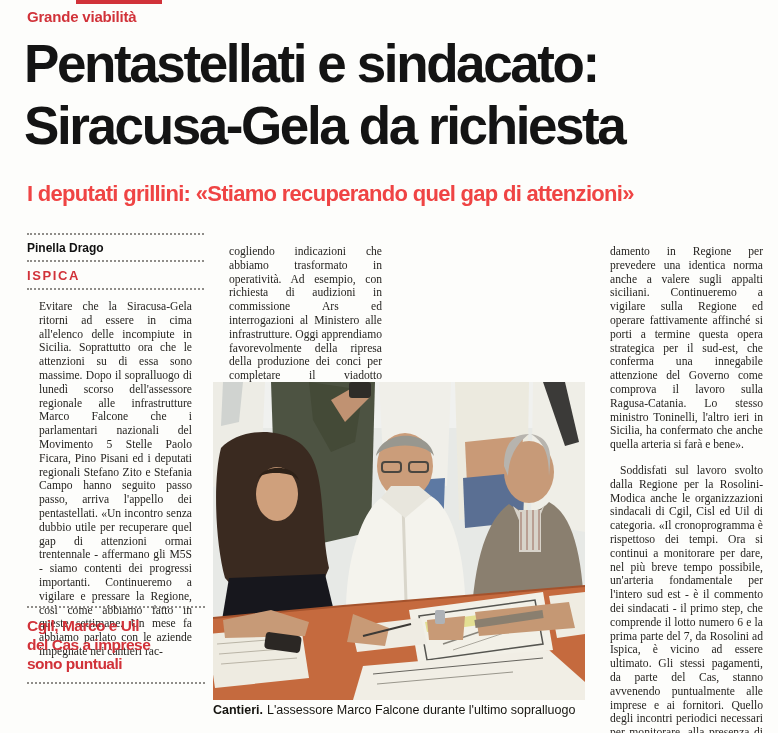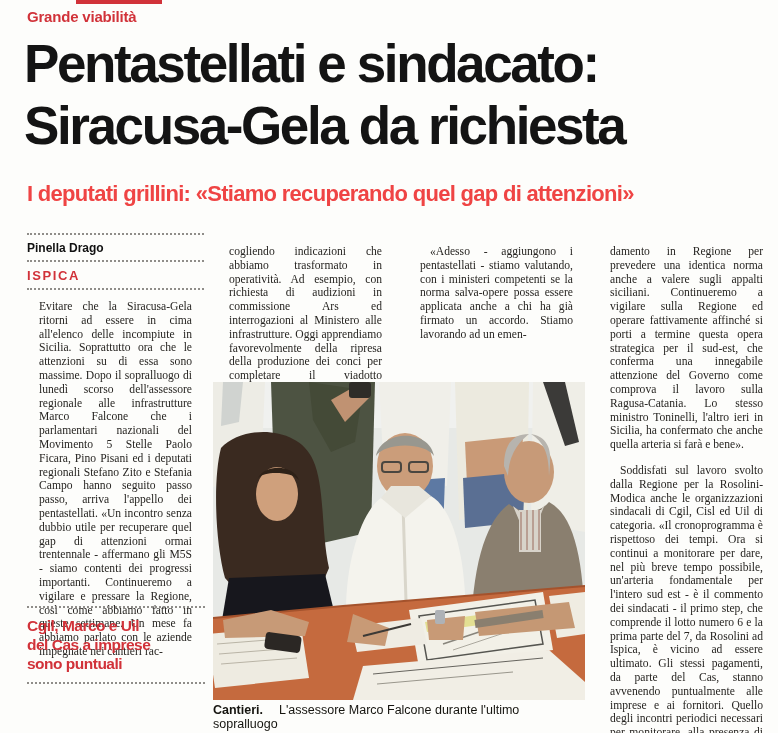--- a/index.html
+++ b/index.html
@@ -35,21 +35,21 @@
   .body-col3{left:408px;top:233px;height:150px;}
   .body-col4{left:598px;top:233px;height:490px;}
   
   .callout{position:absolute;left:27px;top:606px;width:178px;}
   .callout .lines{padding:8px 0 9px 0;}
   .callout span{display:block;font-size:15.5px;line-height:19px;font-weight:bold;
     color:#d13239;letter-spacing:-0.5px;}
   
   .photo{position:absolute;left:213px;top:382px;width:372px;height:318px;overflow:hidden;background:#e7e9e6;}
   .caption{position:absolute;left:213px;top:703px;width:372px;font-size:12.5px;color:#15140f;}
-  .caption .lead{font-weight:bold;margin-right:16px;}
+  .caption .lead{font-weight:bold;margin-right:4px;}
 </style>
 </head>
 <body>
 
 <div class="page">
 
   <div class="top-red-fragment"></div>
 
   <div class="kicker">Grande viabilità</div>
 
@@ -70,21 +70,20 @@
 
   <div class="col body-col1">
     <p>Evitare che la Siracusa-Gela ritorni ad essere in cima all'elenco delle incompiute in Sicilia. Soprattutto ora che le attenzioni su di essa sono massime. Dopo il sopralluogo di lunedì scorso dell'assessore regionale alle infrastrutture Marco Falcone che i parlamentari nazionali del Movimento 5 Stelle Paolo Ficara, Pino Pisani ed i deputati regionali Stefano Zito e Stefania Campo hanno seguito passo passo, arriva l'appello dei pentastellati. «Un incontro senza dubbio utile per recuperare quel gap di attenzioni ormai trentennale - affermano gli M5S - siamo contenti dei progressi importanti. Continueremo a vigilare e pressare la Regione, così come abbiamo fatto in queste settimane. Un mese fa abbiamo parlato con le aziende impegnate nei cantieri rac-</p>
   </div>
 
   <div class="col body-col2">
     <p>cogliendo indicazioni che abbiamo trasformato in operatività. Ad esempio, con richiesta di audizioni in commissione Ars ed interrogazioni al Ministero alle infrastrutture. Oggi apprendiamo favorevolmente della ripresa della produzione dei conci per completare il viadotto attualmente interrotto e della conferma del pagamento alle</p>
   </div>
 
   <div class="col body-col3">
-    <p class="indent">«Adesso - aggiungono i pentastellati - stiamo valutando, con i ministeri competenti se la norma salva-opere possa essere applicata anche a chi ha già firmato un accordo. Stiamo lavorando ad un emen-</p>
   </div>
 
   <div class="col body-col4">
     <p>damento in Regione per prevedere una identica norma anche a valere sugli appalti siciliani. Continueremo a vigilare sulla Regione ed operare fattivamente affinché si porti a termine questa opera strategica per il sud-est, che conferma una innegabile attenzione del Governo come comprova il lavoro sulla Ragusa-Catania. Lo stesso ministro Toninelli, l'altro ieri in Sicilia, ha confermato che anche quella arteria si farà e bene».</p>
     <p class="indent">Soddisfati sul lavoro svolto dalla Regione per la Rosolini-Modica anche le organizzazioni sindacali di Cgil, Cisl ed Uil di categoria. «Il cronoprogramma è rispettoso dei tempi. Ora si continui a monitorare per dare, nel più breve tempo possibile, un'arteria fondamentale per l'intero sud est - è il commento dei sindacati - il primo step, che comprende il lotto numero 6 e la prima parte del 7, da Rosolini ad Ispica, è vicino ad essere ultimato. Gli stessi pagamenti, da parte del Cas, stanno avvenendo puntualmente alle imprese e ai fornitori. Quello degli incontri periodici necessari per monitorare, alla presenza di tutti i soggetti, lo stato di avanzamento dei lavori è un metodo che abbiamo ritenuto, da sempre, necessario e vincente». (*PID*)</p>
   </div>
 
   <div class="callout">
     <div class="dotted-rule"></div>
     <div class="lines">

